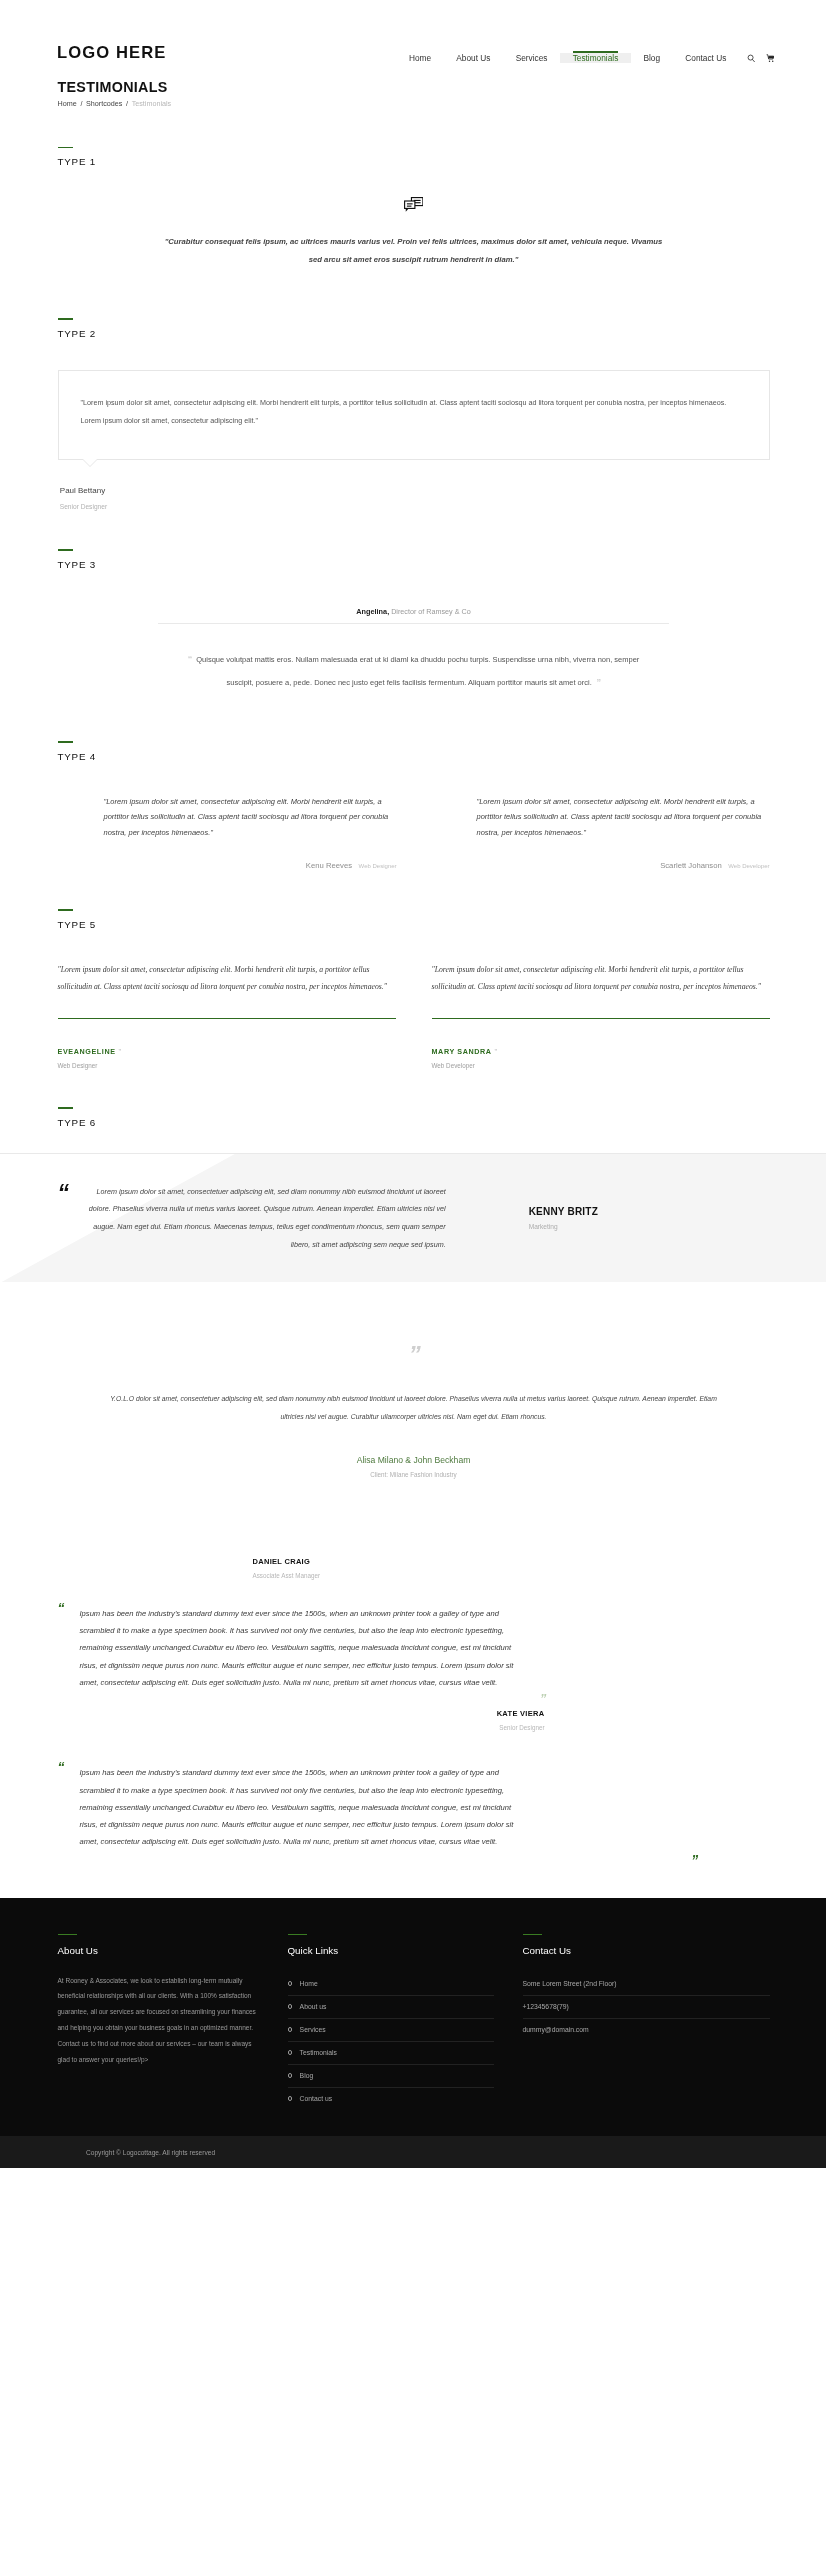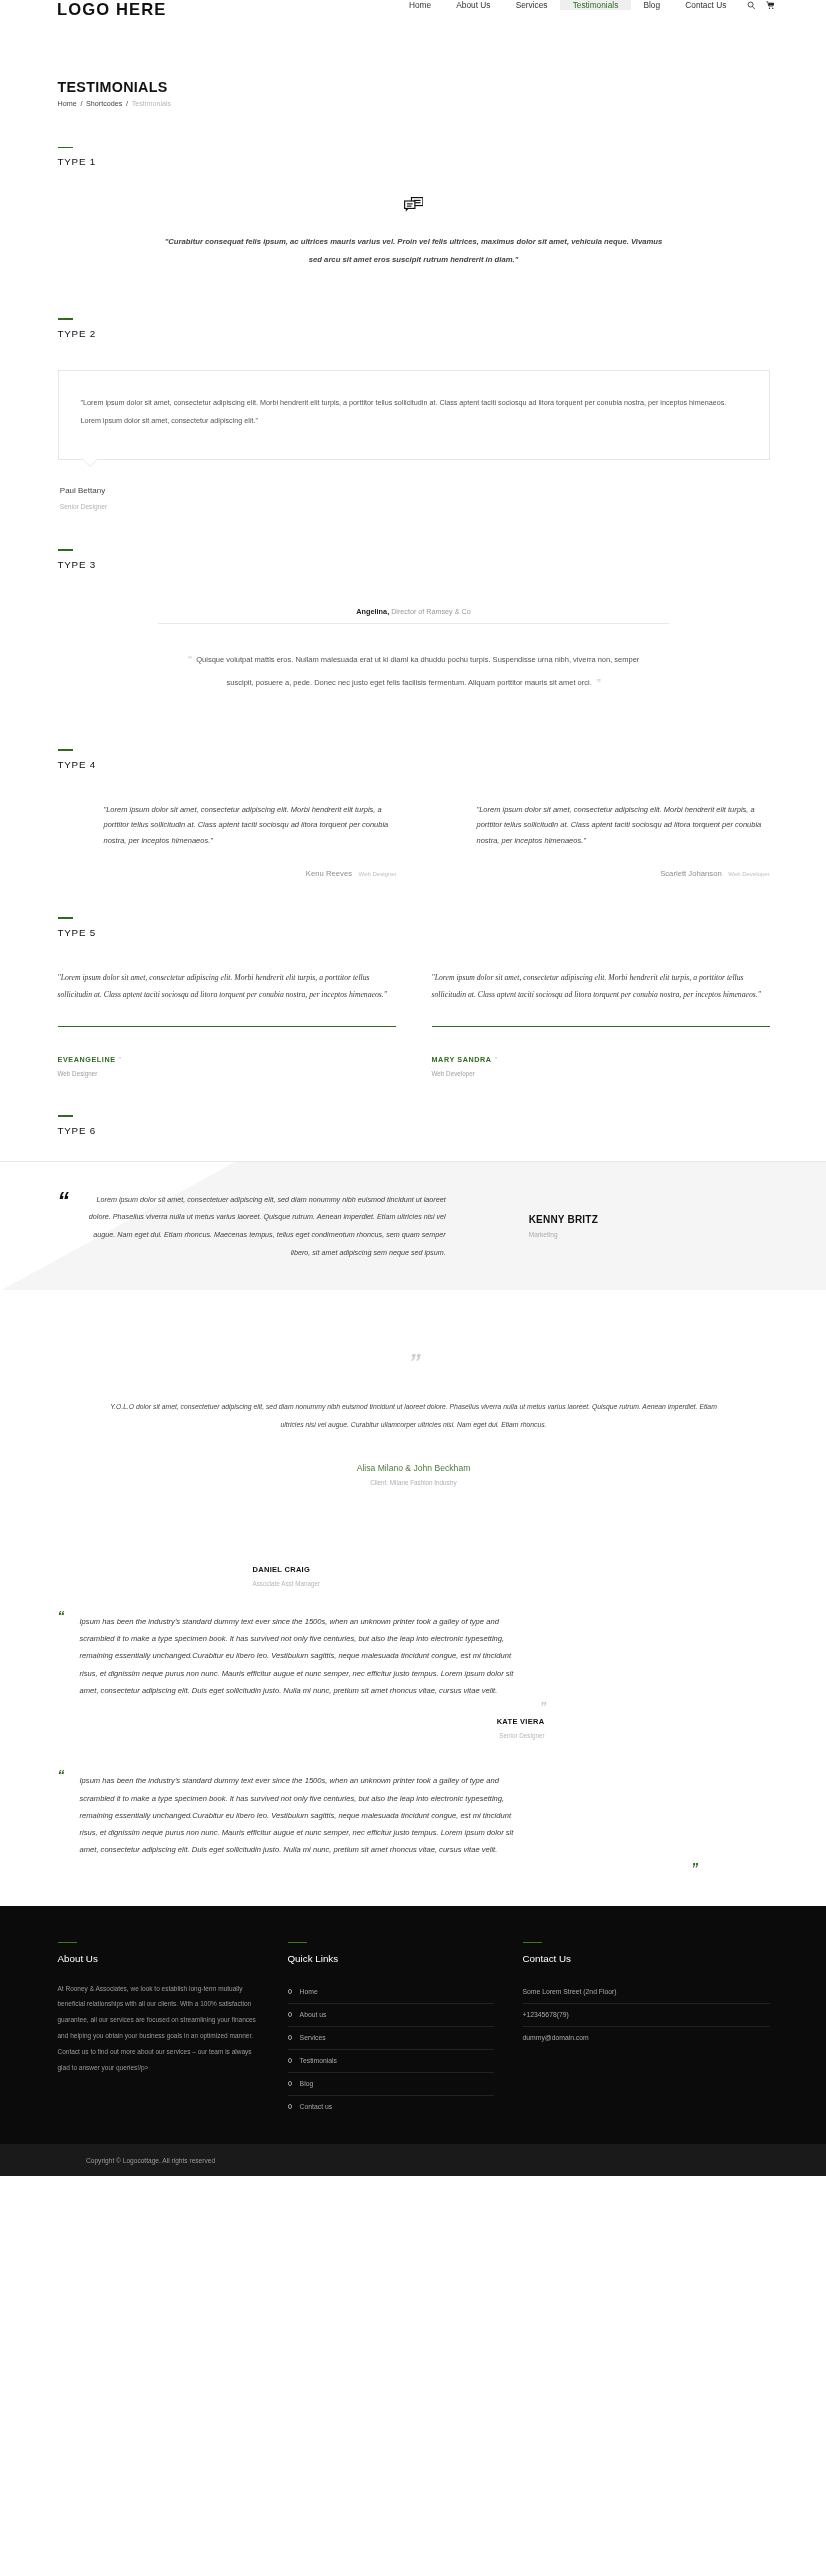--- a/index.html
+++ b/index.html
@@ -9,21 +9,21 @@
     background:#ffffff;
     color:#333;
     -webkit-font-smoothing:antialiased;
   }
   .wrap{width:712px;margin:0 auto;}
 
   
   header.site-header{
     height:63px;
     display:flex;
-    align-items:flex-start;
+    align-items:flex-end;
     background:#fff;
     position:relative;
   }
   .logo{
     display:flex;align-items:center;
     padding-left:57px;
     font-size:16.6px;
     font-weight:bold;
     letter-spacing:1.1px;
     color:#111;
@@ -95,21 +95,21 @@
   .t2-author{margin-top:26.4px;padding-left:2.3px;}
   .t2-name{font-size:8px;color:#444;margin-bottom:8px;}
   .t2-role{font-size:6.6px;color:#b2b2b2;}
 
   
   .t3{padding:37px 0 13.8px;text-align:center;}
   .t3-author{font-size:7.2px;color:#999;padding-bottom:7.5px;}
   .t3-author b{color:#222;font-weight:bold;font-size:7.3px;}
   .t3-rule{border-bottom:0.6px solid #e9e9e9;width:511px;margin:0 auto;}
   .t3-quote{
-    max-width:465px;margin:24px auto 8px;
+    max-width:465px;margin:24px auto 0;
     font-size:7.5px;line-height:2.5;color:#555;
   }
   .qm{color:#cfcfcf;font-size:9.2px;font-weight:bold;letter-spacing:-0.6px;}
   .qm.open{margin-right:4.6px;}
   .qm.close{margin-left:4.6px;}
 
   
   .t4{padding:32px 0 5.7px;display:flex;gap:34px;}
   .t4-col{flex:1;padding-left:46px;}
   .t4-col p{

